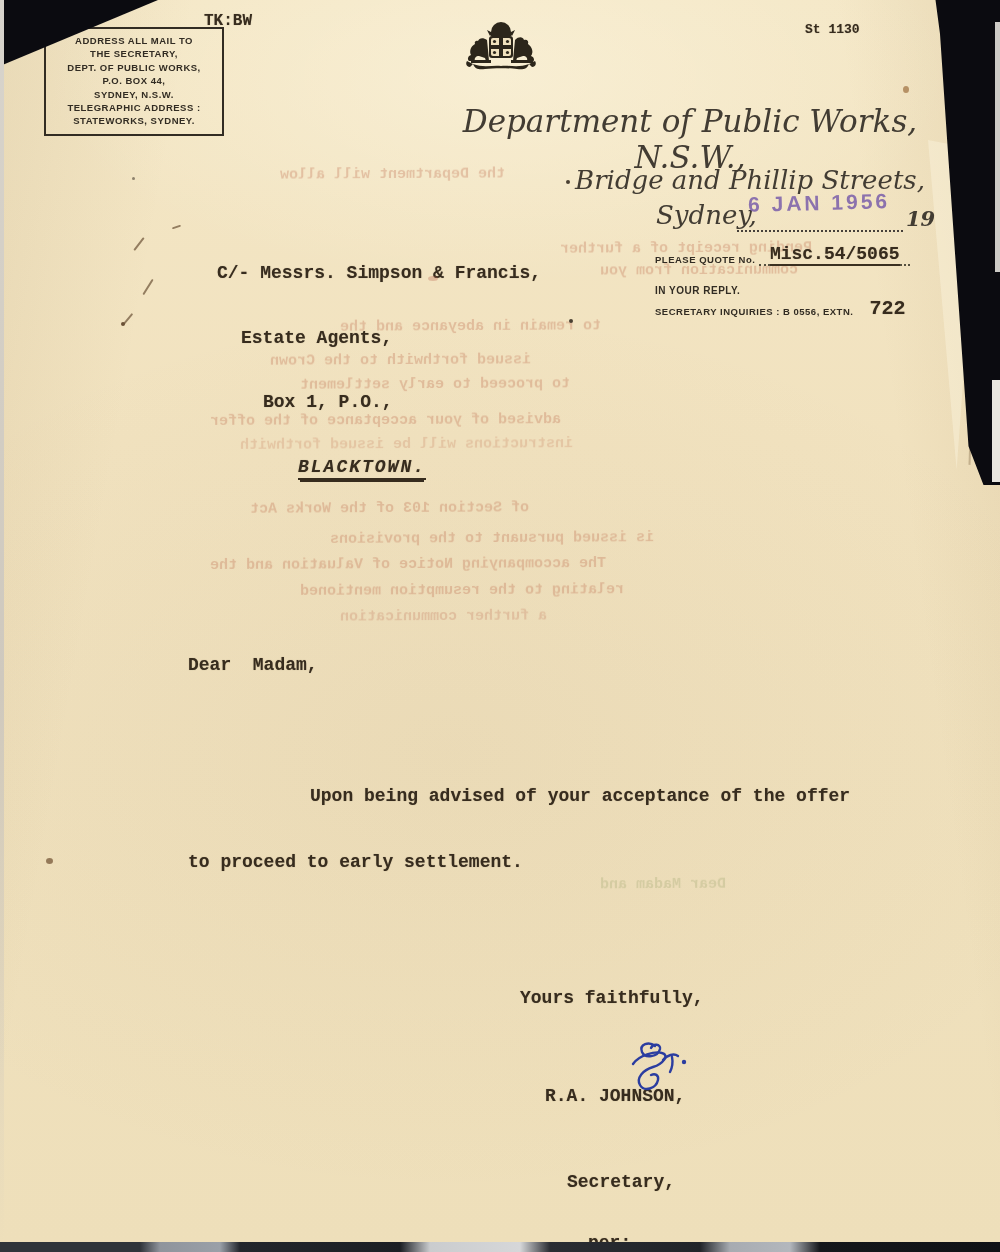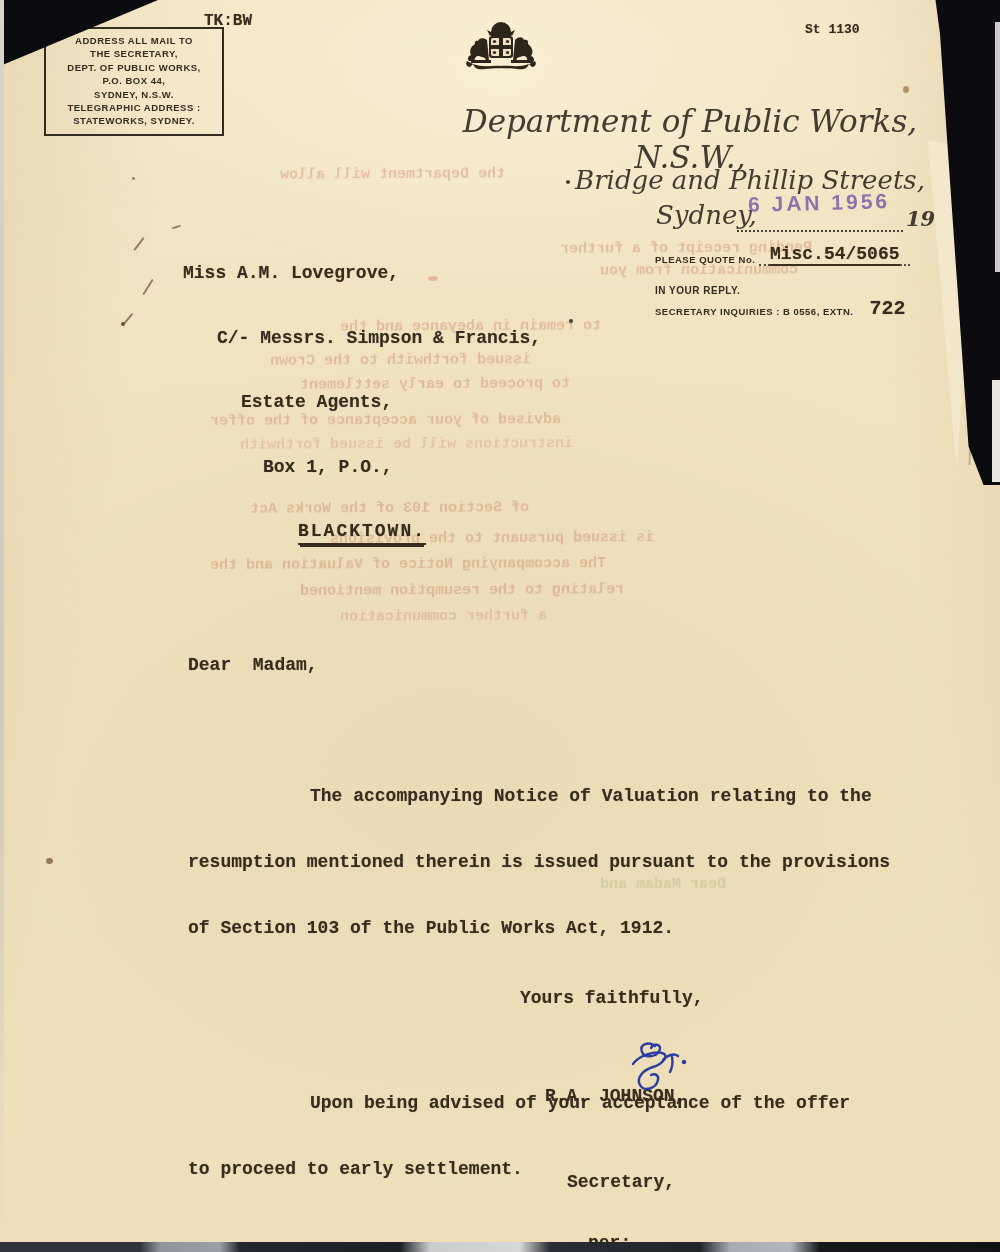--- a/index.html
+++ b/index.html
@@ -44,21 +44,21 @@
   #quote .num{font-size:18px;border-bottom:2px solid #3a3020;line-height:18px;}
   #quote .row2{margin-top:19px;font-size:10px;}
   #quote .row3{margin-top:5px;font-size:9.5px;display:flex;align-items:flex-end;}
   #quote .ext{font-size:20px;line-height:16px;margin-left:16px;}
 
   
   #recipient{left:183px;top:220px;font-size:18px;line-height:21.5px;}
   #recipient .r1{margin-left:34px;} #recipient .r2{margin-left:58px;}
   #recipient .r3{margin-left:80px;} #recipient .r4{margin-left:115px;letter-spacing:2px;
      border-bottom:2px solid #372c1e;box-shadow:0 4px 0 -2px #372c1e;display:inline-block;}
-  .r4wrap{margin-left:0;}
+  .r4wrap{margin-left:0;font-style:italic;}
   .pencil{background:#6b5136;opacity:.7;border-radius:1px;}
 
   
   #body{left:188px;top:610px;width:740px;font-size:18px;line-height:22px;}
   #body .para{margin-top:21px;}
   #body .indent{padding-left:122px;}
   #body .sal{margin-bottom:0;}
 
   
   #closing{left:520px;top:948px;font-size:18px;}
@@ -175,40 +175,34 @@
       <span id="numwrap"><span class="num type">Misc.54/5065</span></span>
     </div>
     <div class="row2 caps">IN YOUR REPLY.</div>
     <div class="row3">
       <span class="caps">SECRETARY INQUIRIES : B 0556, EXTN.</span>
       <span class="ext type">722</span>
     </div>
   </div>
 
   <div id="recipient" class="abs type">
-    <div>Miss A.M. Lovegrove,</div>
     <div class="r1">C/- Messrs. Simpson &amp; Francis,</div>
     <div class="r2">Estate Agents,</div>
     <div class="r3">Box 1, P.O.,</div>
     <div class="r4wrap"><span class="r4">BLACKTOWN.</span></div>
   </div>
 
   <div class="abs pencil" style="left:172px;top:226px;width:9px;height:2px;transform:rotate(-18deg);"></div>
   <div class="abs pencil" style="left:138px;top:236px;width:2px;height:16px;transform:rotate(38deg);"></div>
   <div class="abs pencil" style="left:147px;top:278px;width:2px;height:18px;transform:rotate(32deg);"></div>
   <div class="abs pencil" style="left:127px;top:312px;width:2px;height:14px;transform:rotate(40deg);"></div>
   <div class="abs dot" style="left:121px;top:322px;width:4px;height:4px;background:#6b5136;"></div>
 
   <div id="body" class="abs type">
     <div class="sal">Dear  Madam,</div>
-    <div class="para">
-      <div class="indent">The accompanying Notice of Valuation relating to the</div>
-      <div>resumption mentioned therein is issued pursuant to the provisions</div>
-      <div>of Section 103 of the Public Works Act, 1912.</div>
-    </div>
     <div class="para">
       <div class="indent">Upon being advised of your acceptance of the offer</div>
       <div>to proceed to early settlement.</div>
     </div>
     
   </div>
 
   <div id="closing" class="abs type">
     <div>Yours faithfully,</div>
     <div class="c1">R.A. JOHNSON,</div>

